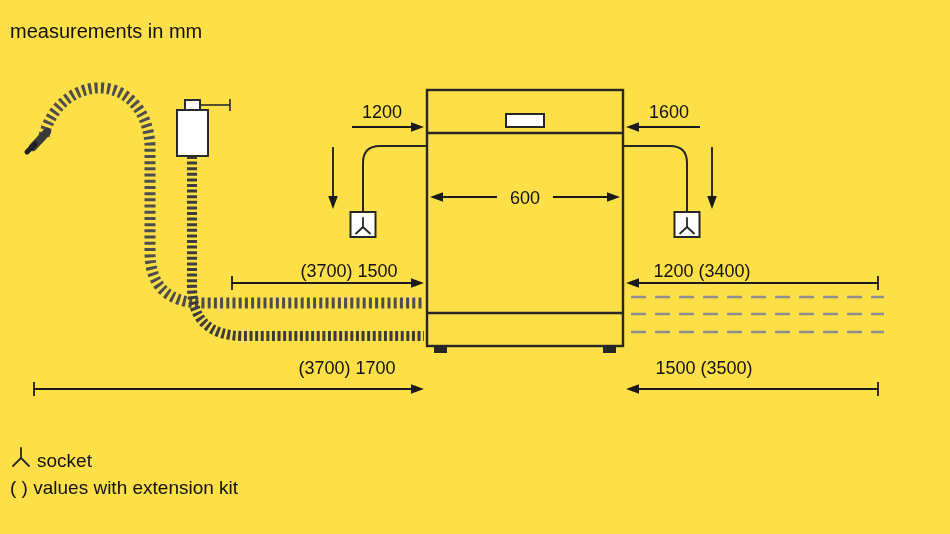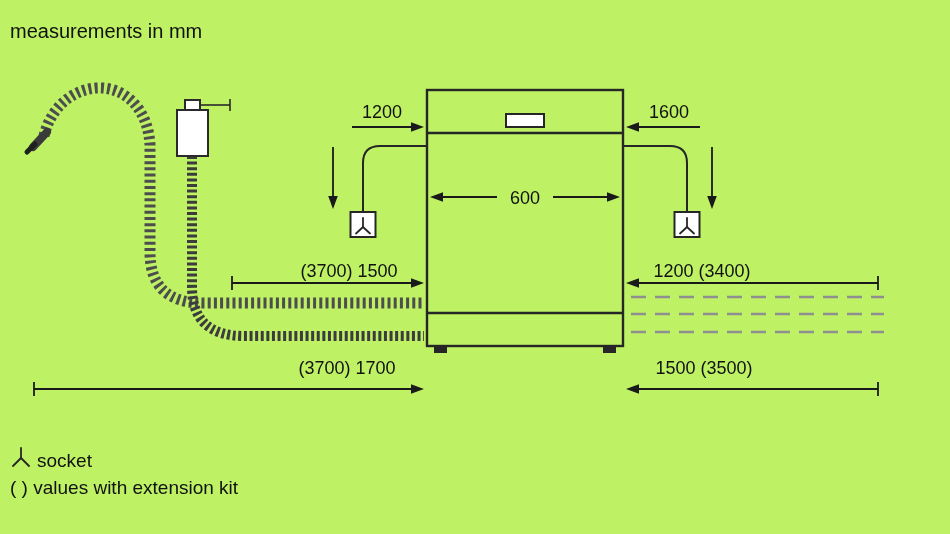--- a/index.html
+++ b/index.html
@@ -1,16 +1,16 @@
 <!DOCTYPE html>
 <html><head>
 <meta charset="utf-8">
 <style>
   html,body{margin:0;padding:0;background:#fff;}
-  .stage{position:relative;width:950px;height:534px;background:#bef264;overflow:hidden;
+  .stage{position:relative;width:950px;height:534px;background:#fde047;overflow:hidden;
          font-family:"Liberation Sans",sans-serif;}
   svg{display:block;}
   .t-title{font:20px "Liberation Sans",sans-serif;fill:#111;}
   .t-dim{font:18px "Liberation Sans",sans-serif;fill:#111;text-anchor:middle;}
   .t-legend{font:19px "Liberation Sans",sans-serif;fill:#111;}
   .thin{stroke:#1a1a1a;stroke-width:1.8;fill:none;}
   .arrowhead{fill:#1a1a1a;stroke:none;}
   .outline{stroke:#262626;stroke-width:2.4;fill:none;}
   .panel{stroke:#262626;stroke-width:2;fill:#ffffff;}
   .cable{stroke:#262626;stroke-width:2;fill:none;}

